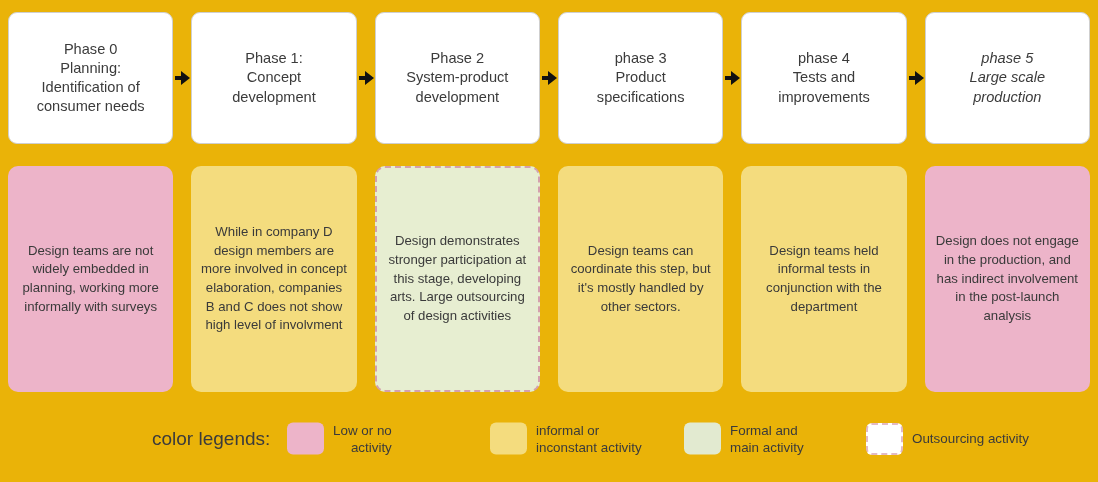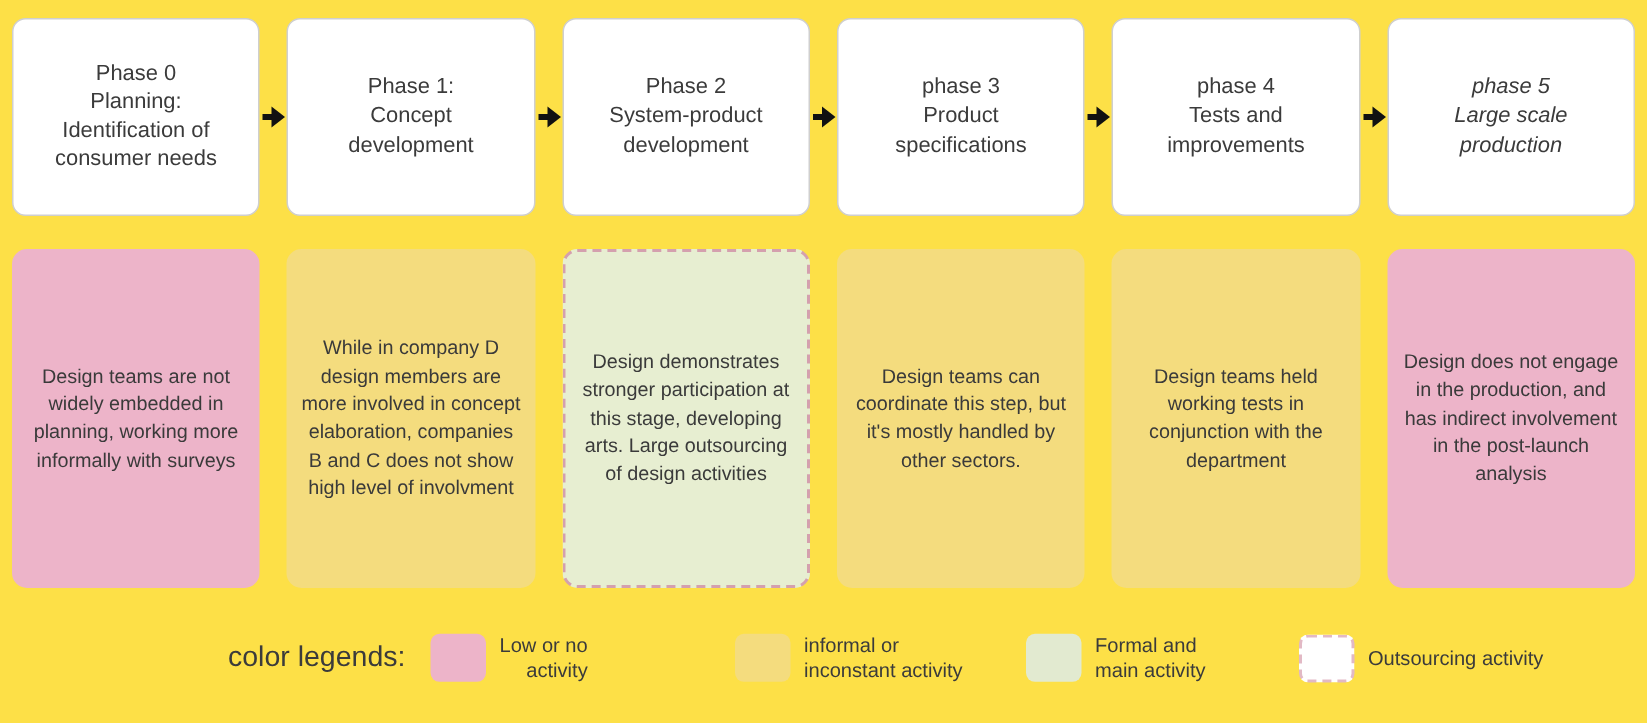--- a/index.html
+++ b/index.html
@@ -13,21 +13,21 @@
     height: 482px;
     font-family: "Liberation Sans", sans-serif;
     color: #333333;
     overflow: hidden;
   }
 
   .canvas {
     position: relative;
     width: 1098px;
     height: 482px;
-    background: #fde047;
+    background: #eab308;
   }
 
   
   .phase-row {
     position: absolute;
     top: 12px;
     left: 8px;
     width: 1082px;
     height: 132px;
     display: flex;
@@ -278,21 +278,21 @@
     </div>
 
     <div class="card-cell">
       <div class="card yellow">
         <span class="ctext">Design teams can coordinate this step, but it's mostly handled by other sectors.</span>
       </div>
     </div>
 
     <div class="card-cell">
       <div class="card yellow">
-        <span class="ctext">Design teams held working tests in conjunction with the department</span>
+        <span class="ctext">Design teams held informal tests in conjunction with the department</span>
       </div>
     </div>
 
     <div class="card-cell">
       <div class="card pink">
         <span class="ctext">Design does not engage in the production, and has indirect involvement in the post-launch analysis</span>
       </div>
     </div>
 
   </div>

